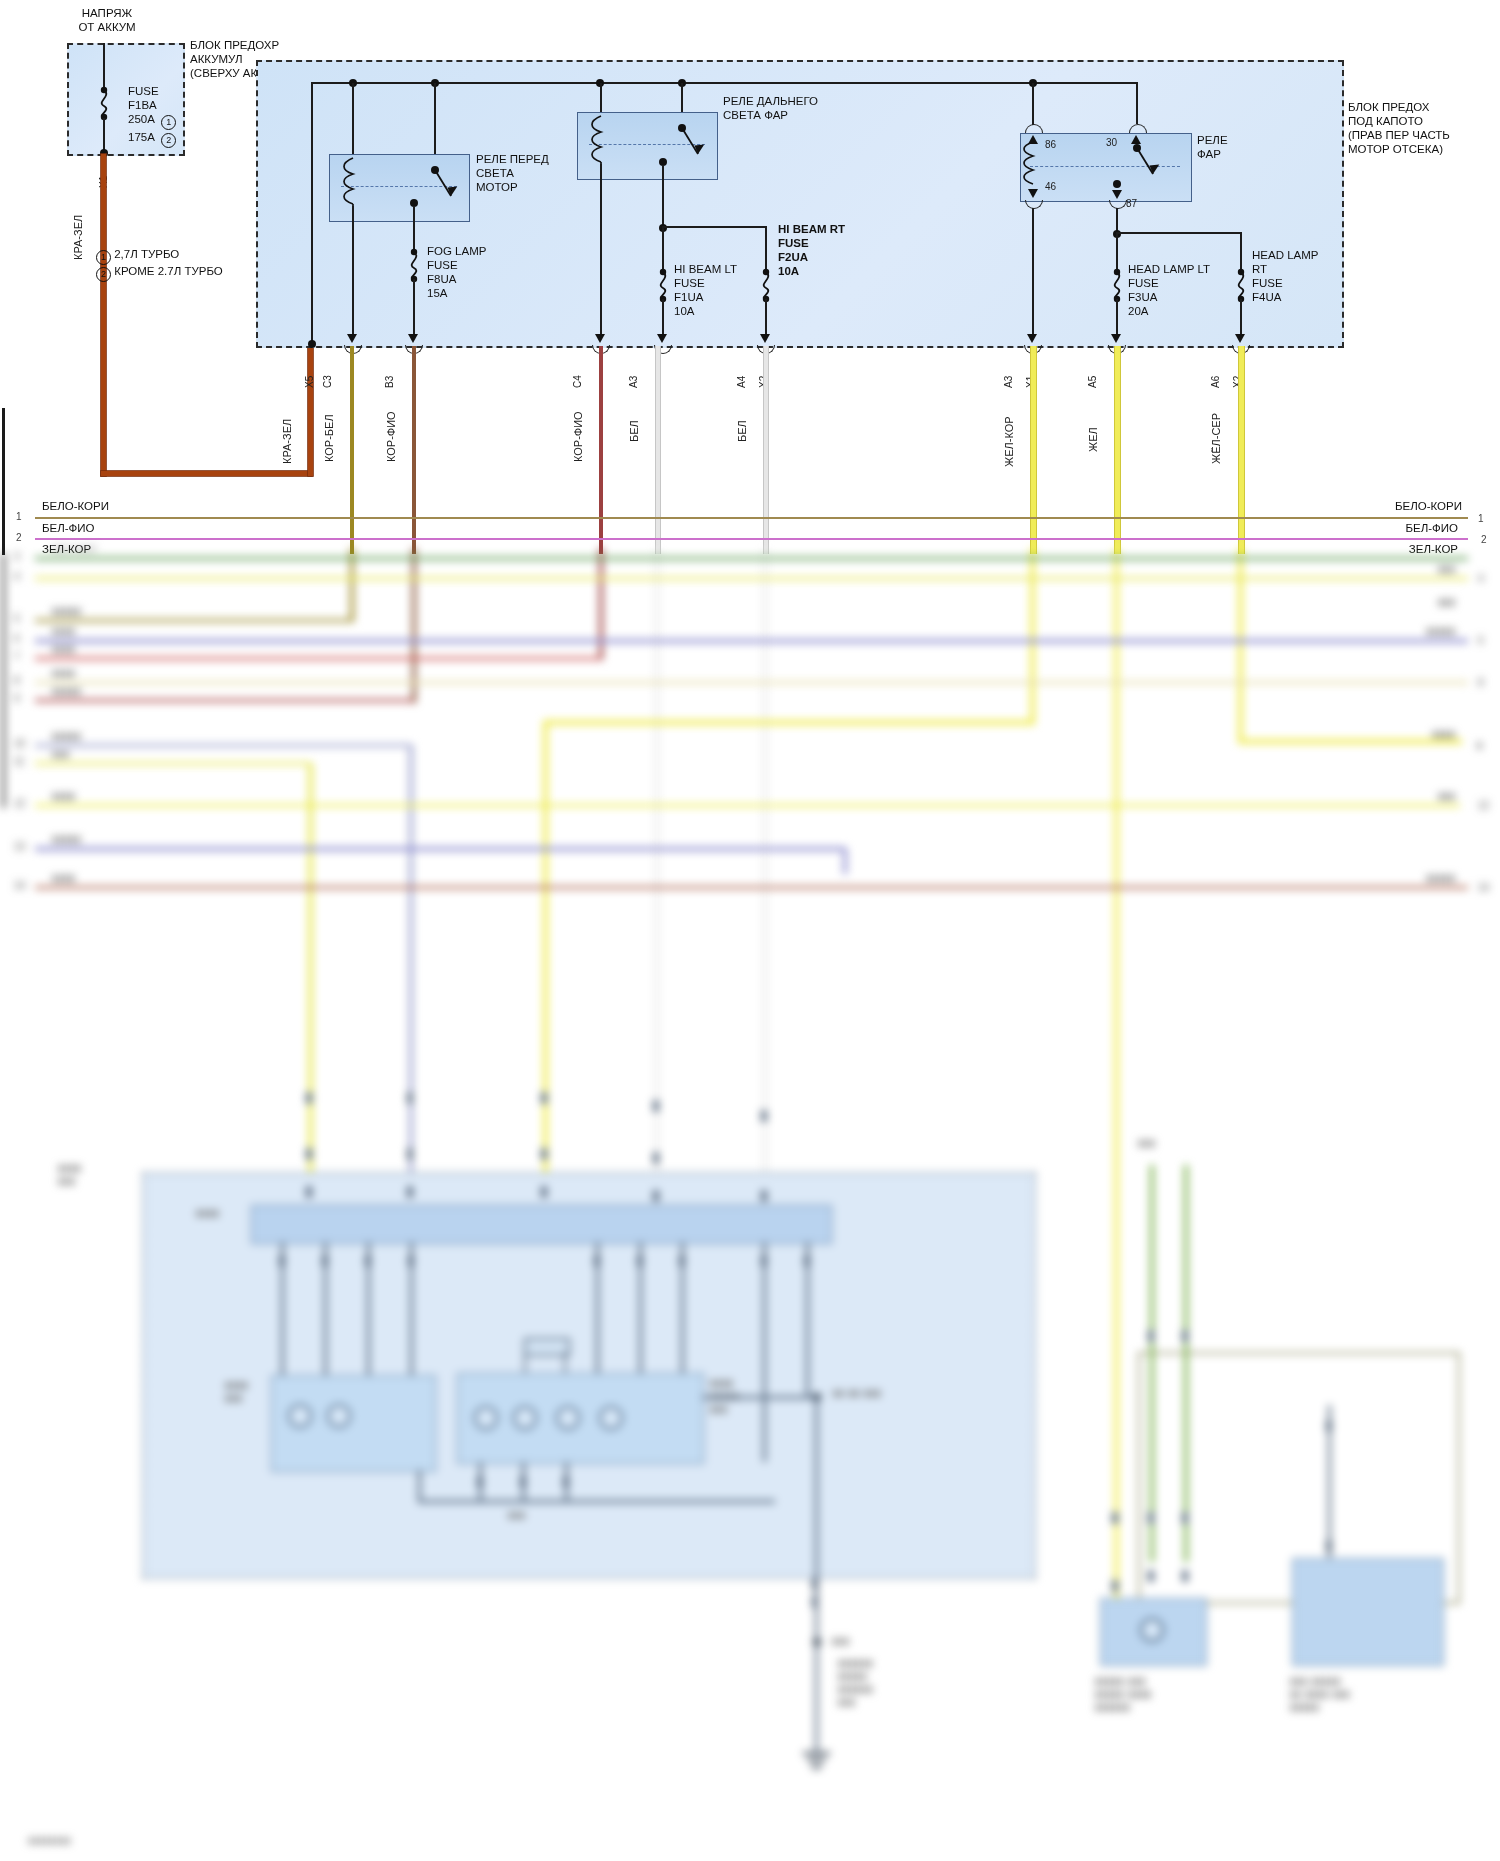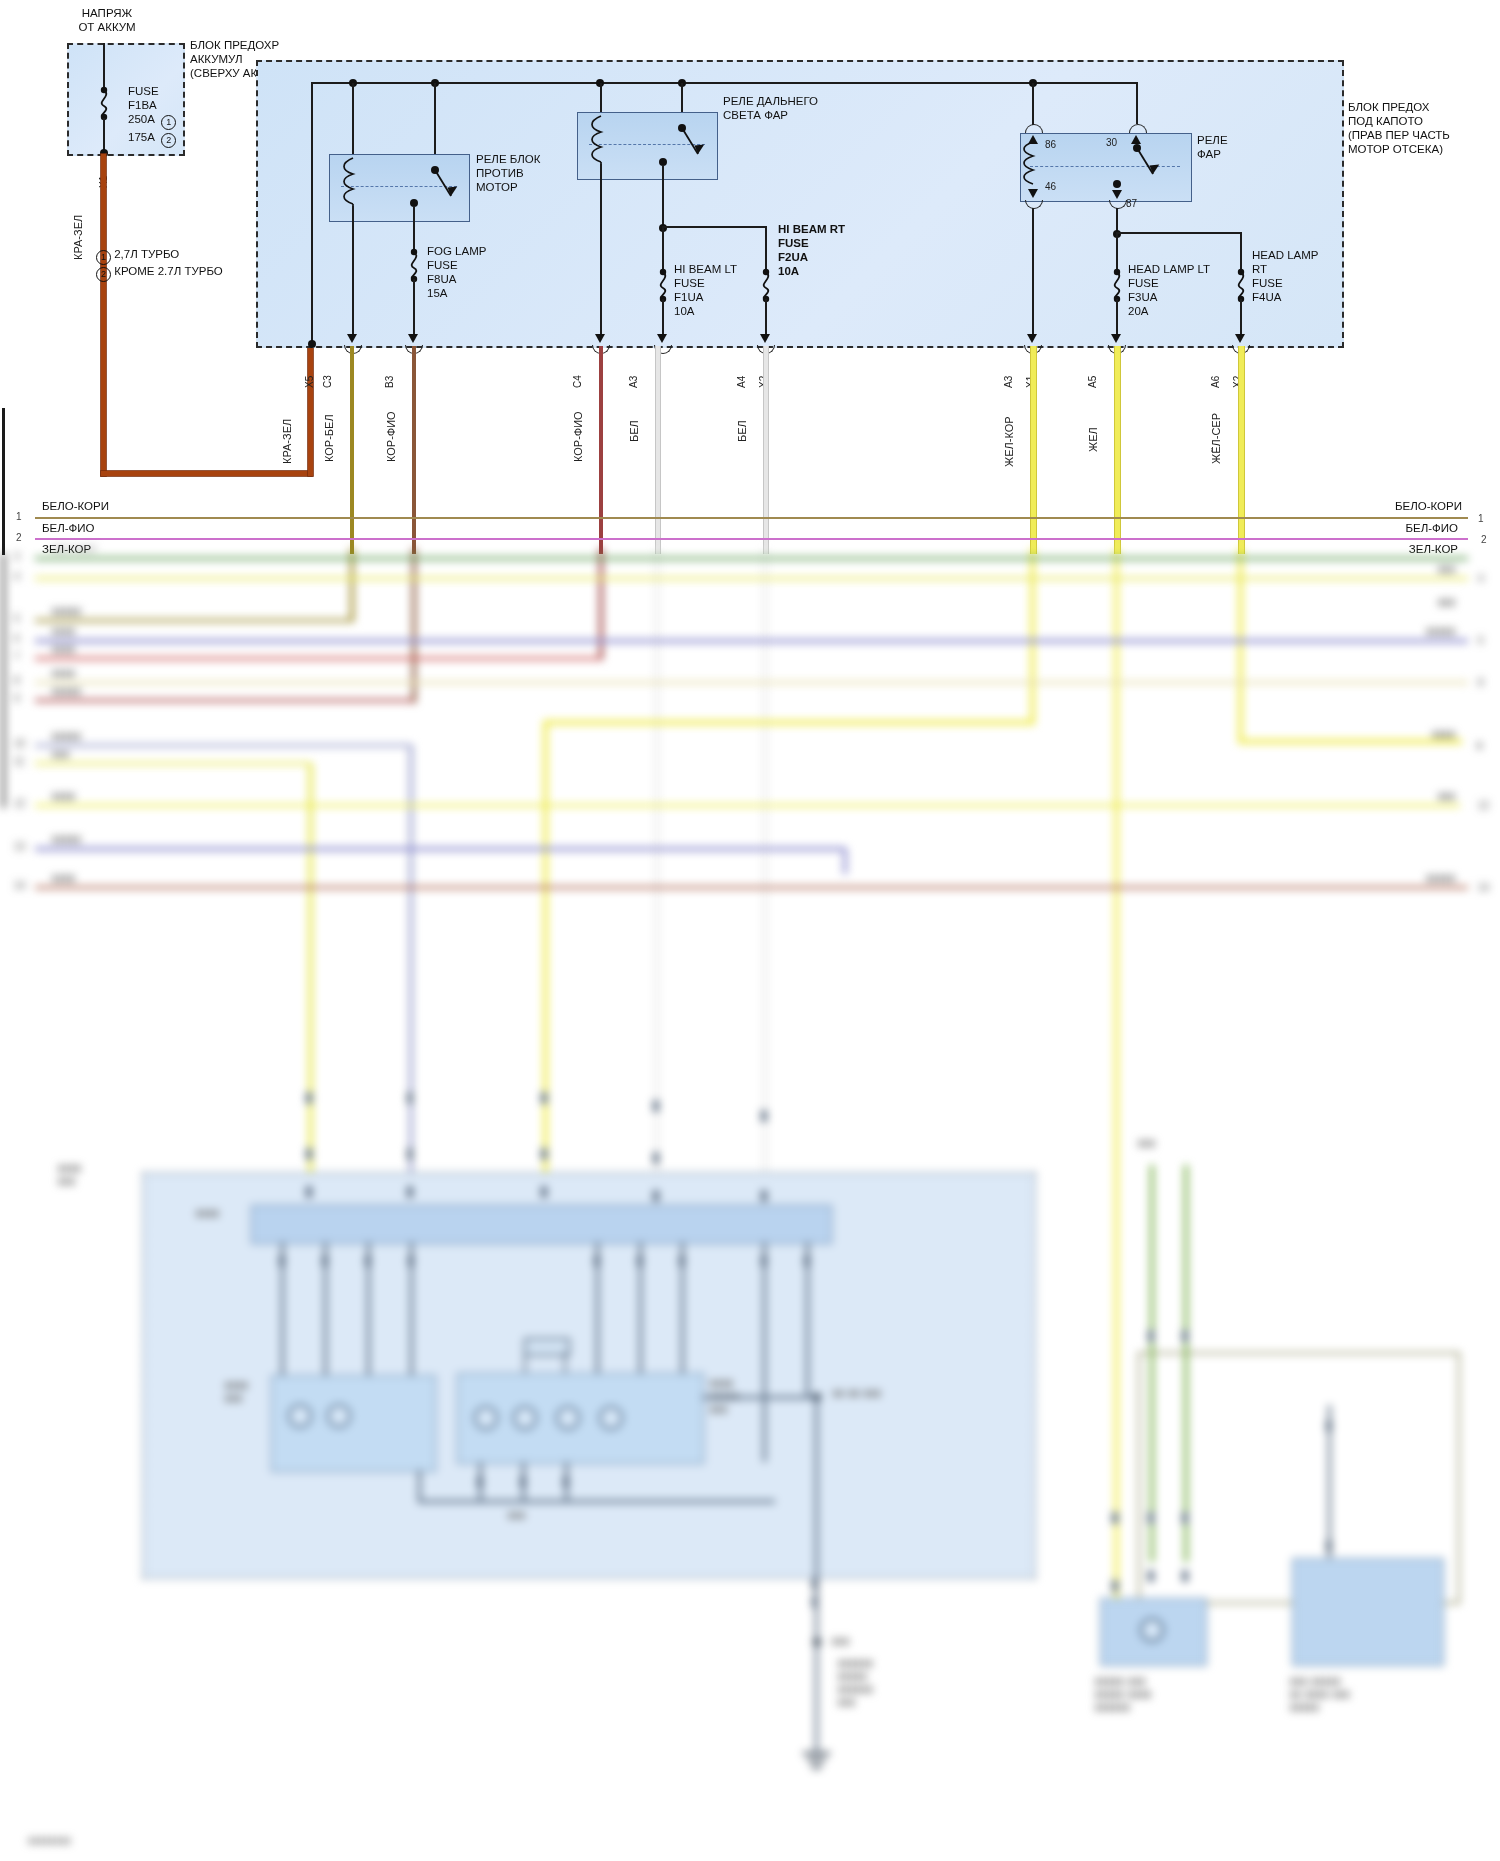--- a/index.html
+++ b/index.html
@@ -104,22 +104,22 @@
     <line x1="10" y1="46" x2="10" y2="60" stroke="#111" stroke-width="1.7"></line>
   </svg>
   <div class="wv bk" style="left:352px;top:206px;width:2px;height:130px;"></div>
   <div class="dot" style="left:431px;top:166px;"></div>
   <svg width="30" height="40" style="left:435px;top:170px;">
     <line x1="0" y1="0" x2="16" y2="26" stroke="#111" stroke-width="1.8"></line>
     <polygon points="16,26 10,19 19,15" fill="#111" transform="rotate(18 16 26)"></polygon>
   </svg>
   <div class="dot" style="left:410px;top:199px;"></div>
   <div class="lbl" style="left:476px;top:152px;">
-    <div>РЕЛЕ БЛОК</div>
-    <div>ПРОТИВ</div>
+    <div>РЕЛЕ ПЕРЕД</div>
+    <div>СВЕТА</div>
     <div>МОТОР</div>
   </div>
 
   <div class="wv bk" style="left:413px;top:207px;width:2px;height:46px;"></div>
   <svg width="18" height="36" style="left:405px;top:248px;">
     <circle cx="9" cy="4" r="3.2" fill="#111"></circle>
     <path d="M9,4 C17,10 1,16 9,20 C17,24 1,30 9,31" fill="none" stroke="#111" stroke-width="1.8"></path>
     <circle cx="9" cy="31" r="3.2" fill="#111"></circle>
   </svg>
   <div class="wv bk" style="left:413px;top:279px;width:2px;height:57px;"></div>

